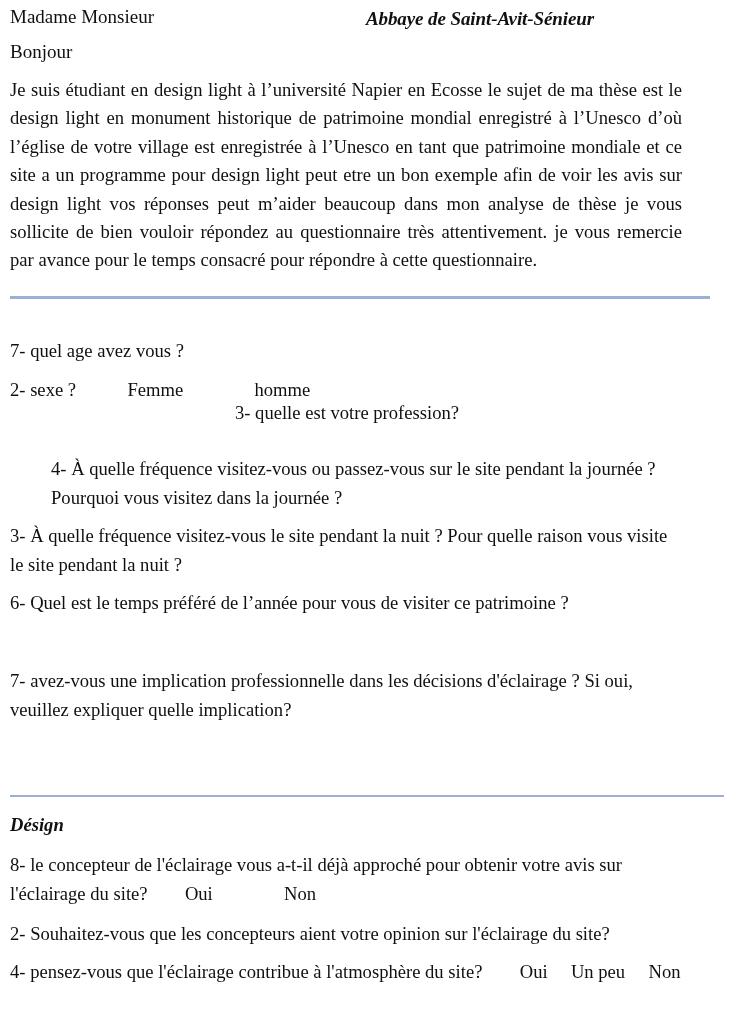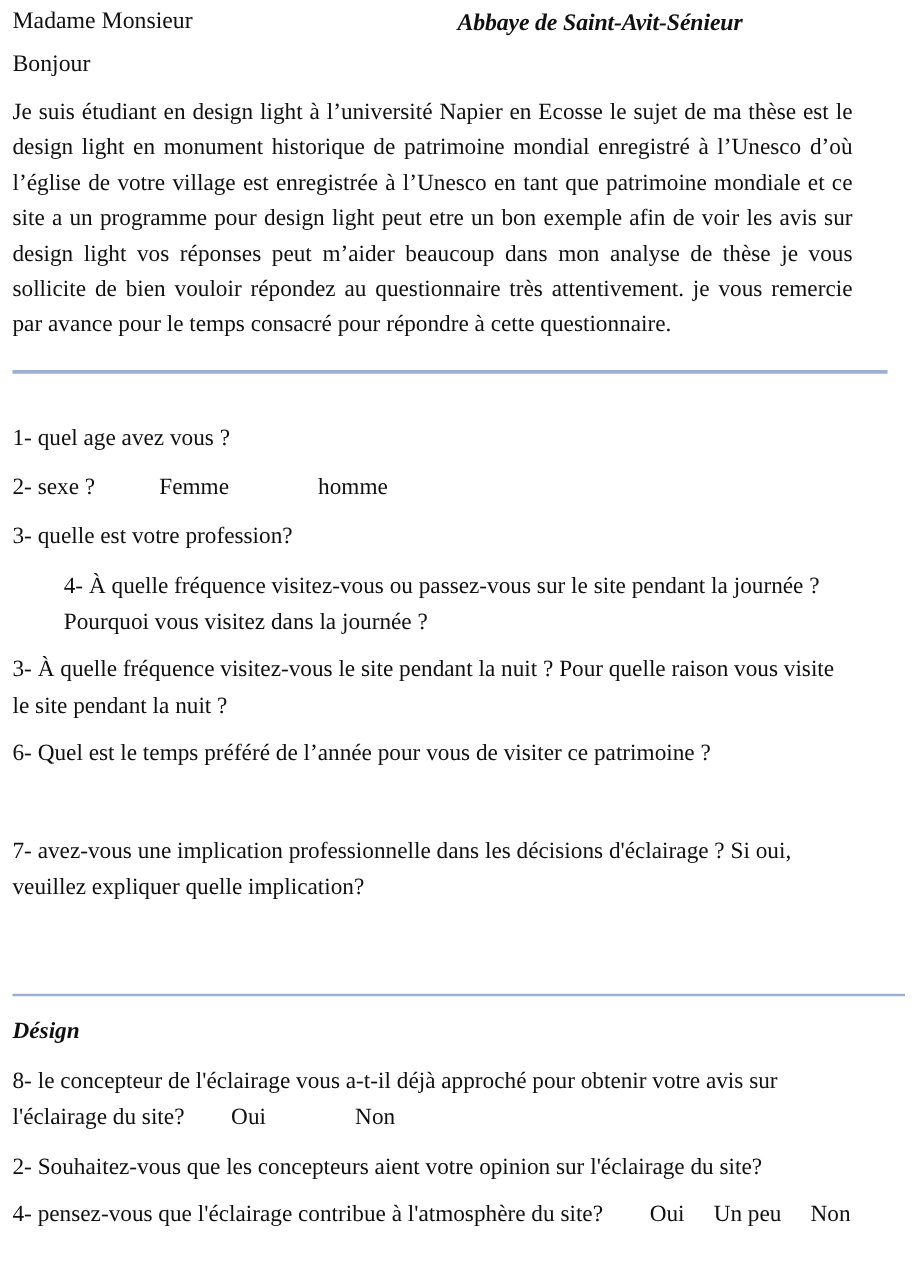--- a/index.html
+++ b/index.html
@@ -97,21 +97,21 @@
     line-height: 28.5px;
     text-align: left;
   }
   .q .gap-sm { display: inline-block; width: 42px; }
   .q .gap-md { display: inline-block; width: 62px; }
   .q .gap-lg { display: inline-block; width: 28px; }
   .q .gap-xs { display: inline-block; width: 14px; }
 
   .q1 { top: 337px; }
   .q2 { top: 376px; }
-  .q3 { top: 415px; }
+  .q3 { top: 399px; text-align: center; }
   .q4 { top: 455px; margin-left: 41px; }
   .q5 { top: 522px; }
   .q6 { top: 589px; }
   .q7 { top: 667px; }
 
   
   .section-title {
     position: absolute;
     left: 10px;
     top: 812px;
@@ -134,21 +134,21 @@
     <div class="doc-title">Abbaye de Saint-Avit-Sénieur</div>
   </div>
 
   <div class="greeting">Bonjour</div>
 
   <div class="intro">Je suis étudiant en design light à l’université Napier en Ecosse le sujet de ma thèse est le design light en monument historique de patrimoine mondial enregistré à l’Unesco d’où l’église de votre village est enregistrée à l’Unesco en tant que patrimoine mondiale et ce site a un programme pour design light peut etre un bon exemple afin de voir les avis sur design light vos réponses peut m’aider beaucoup dans mon analyse de thèse je vous sollicite de bien vouloir répondez au questionnaire très attentivement. je vous remercie par avance pour le temps consacré pour répondre à cette questionnaire.</div>
 
   <div class="divider divider-1"></div>
 
   <div class="q q1">
-    <span>1- quel age avez vous ?</span>
+    <span>7- quel age avez vous ?</span>
   </div>
 
   <div class="q q2">
     <span>2- sexe ?</span>
     <span class="gap-sm"></span>
     <span>Femme</span>
     <span class="gap-md"></span>
     <span>homme</span>
   </div>
 

